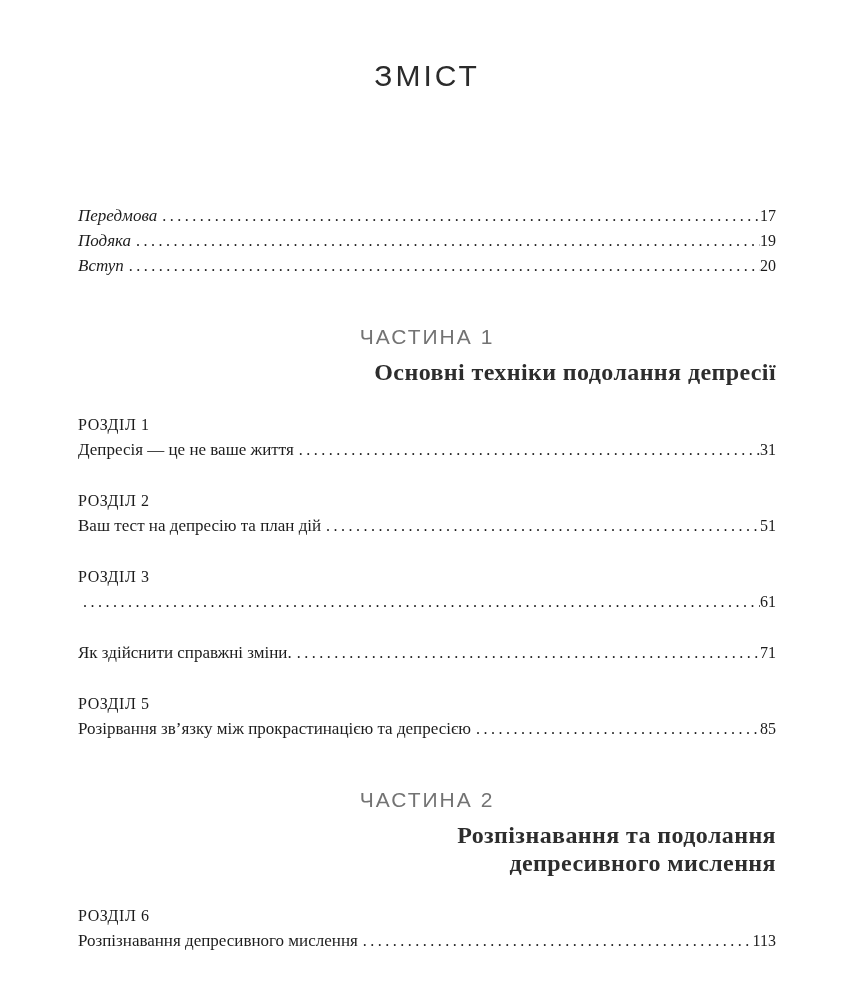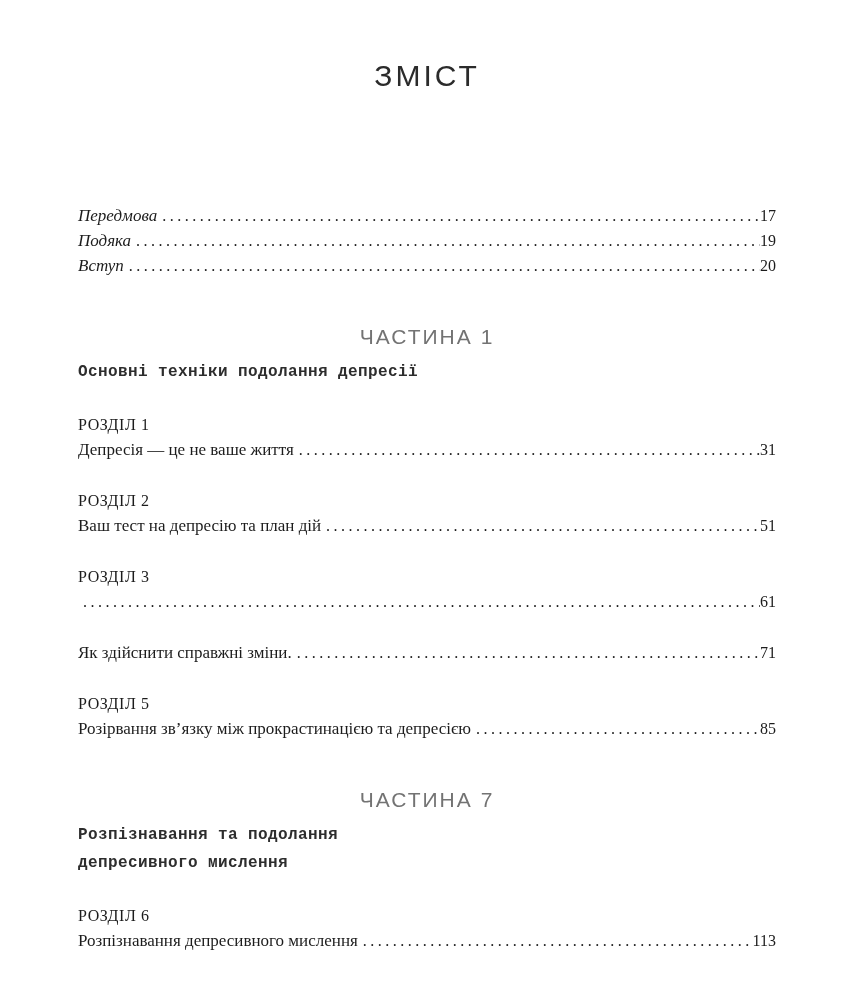--- a/index.html
+++ b/index.html
@@ -60,24 +60,24 @@
     text-align: center;
     font-family: "Liberation Sans", sans-serif;
     font-weight: 400;
     font-size: 21px;
     letter-spacing: 2px;
     color: #737373;
     line-height: 26px;
   }
   .part-subtitle {
     margin-top: 8px;
-    text-align: left;
-    font-family: Liberation Mono, monospace;
+    text-align: right;
+    font-family: Liberation Serif, serif;
     font-weight: 700;
-    font-size: 16px;
+    font-size: 24px;
     letter-spacing: 0.4px;
     color: #2d2d2d;
     line-height: 28px;
   }
   .chapters {
     margin-top: 20px;
   }
   .chapter {
     margin-top: 26px;
   }
@@ -161,21 +161,21 @@
           <span class="entry-label">Розірвання зв’язку між прокрастинацією та депресією</span>
           <span class="dots"></span>
           <span class="page-num">85</span>
         </div>
       </div>
 
     </div>
   </section>
 
   <section class="part">
-    <h2 class="part-heading">ЧАСТИНА 7</h2>
+    <h2 class="part-heading">ЧАСТИНА 2</h2>
     <div class="part-subtitle">
       <div>Розпізнавання та подолання</div>
       <div>депресивного мислення</div>
     </div>
 
     <div class="chapters">
 
       <div class="chapter">
         <div class="chapter-label">РОЗДІЛ 6</div>
         <div class="toc-line">

